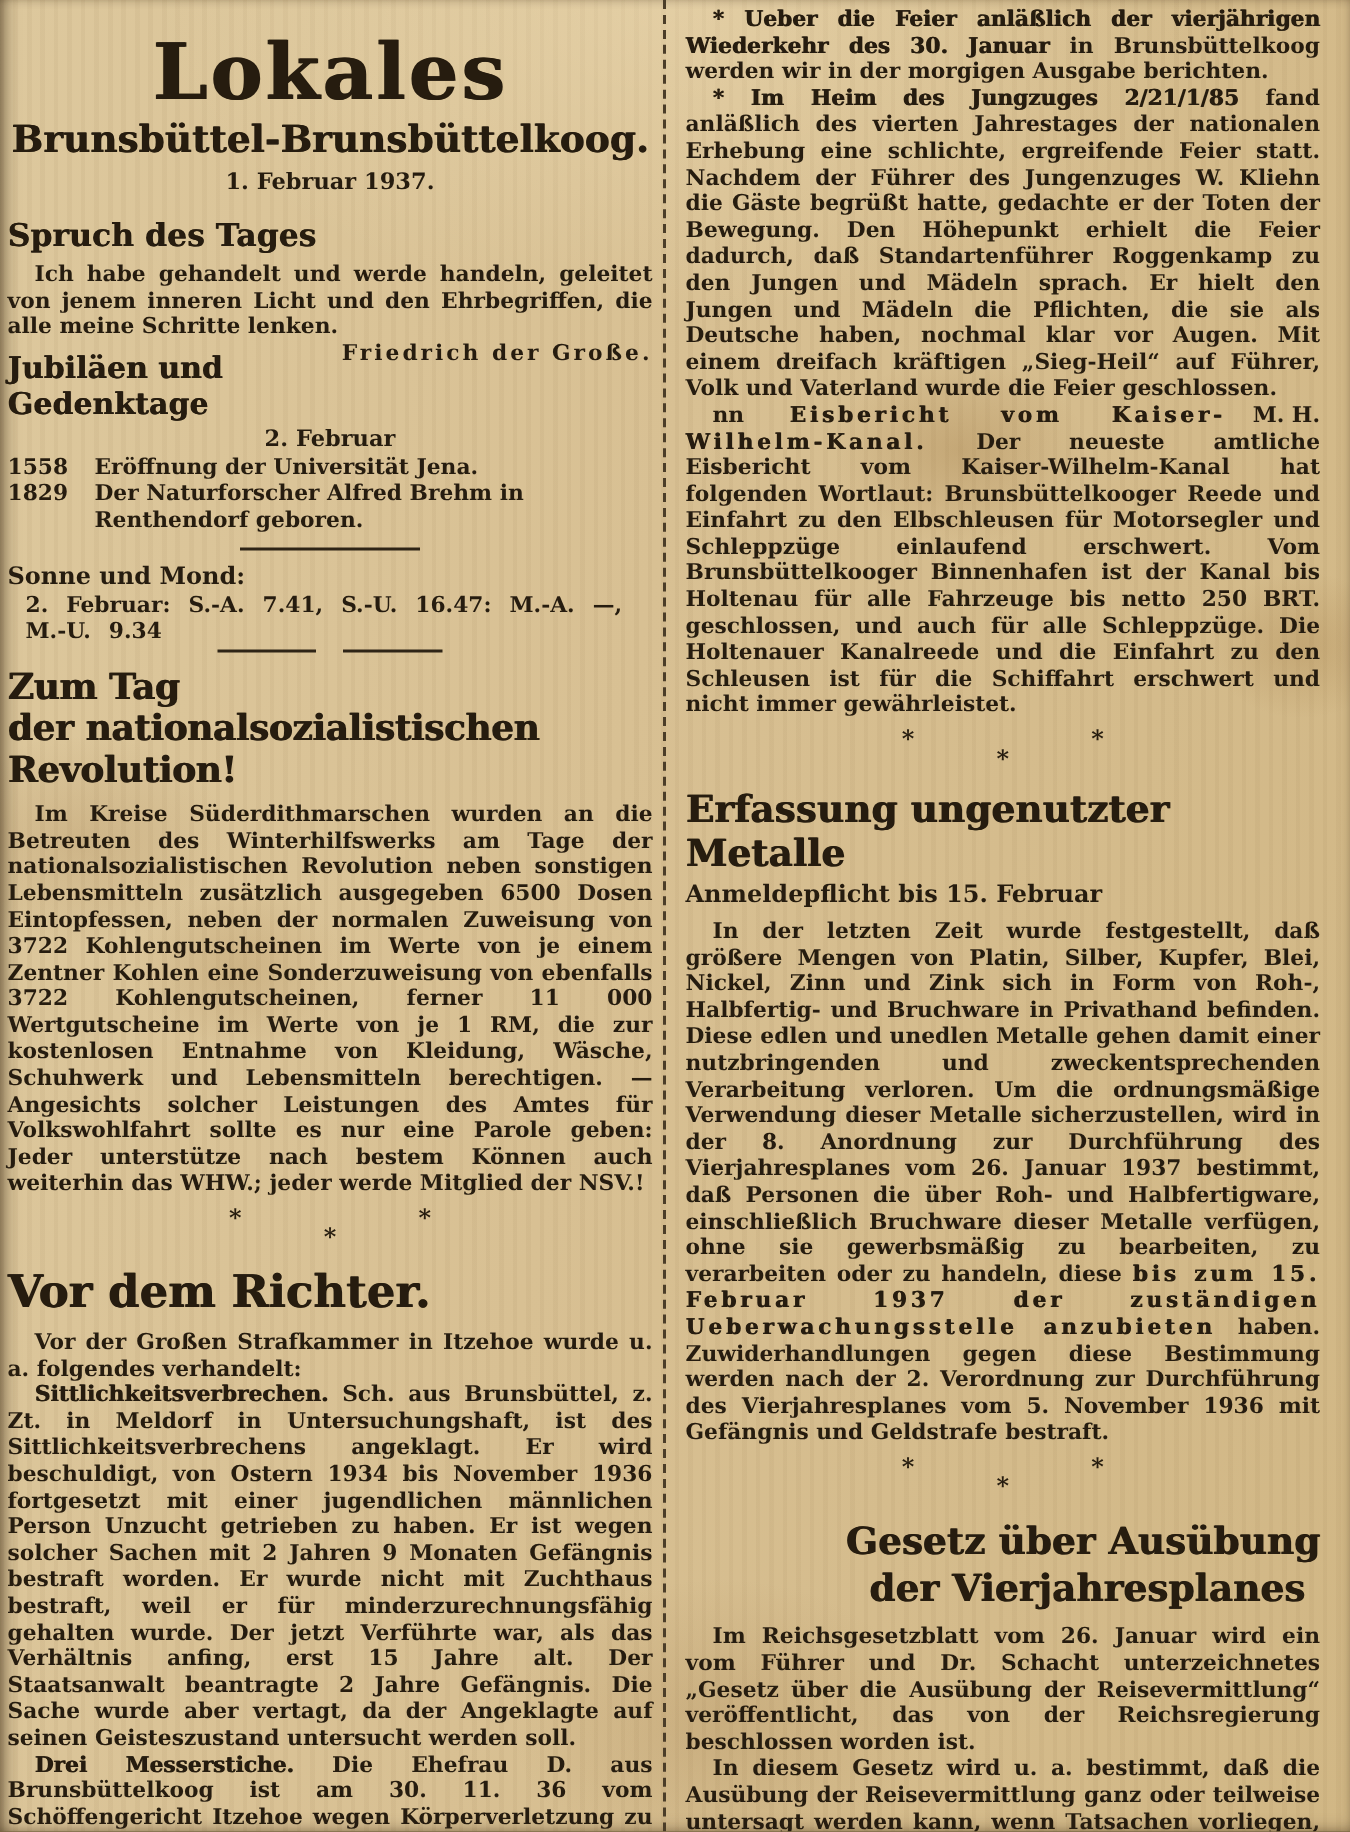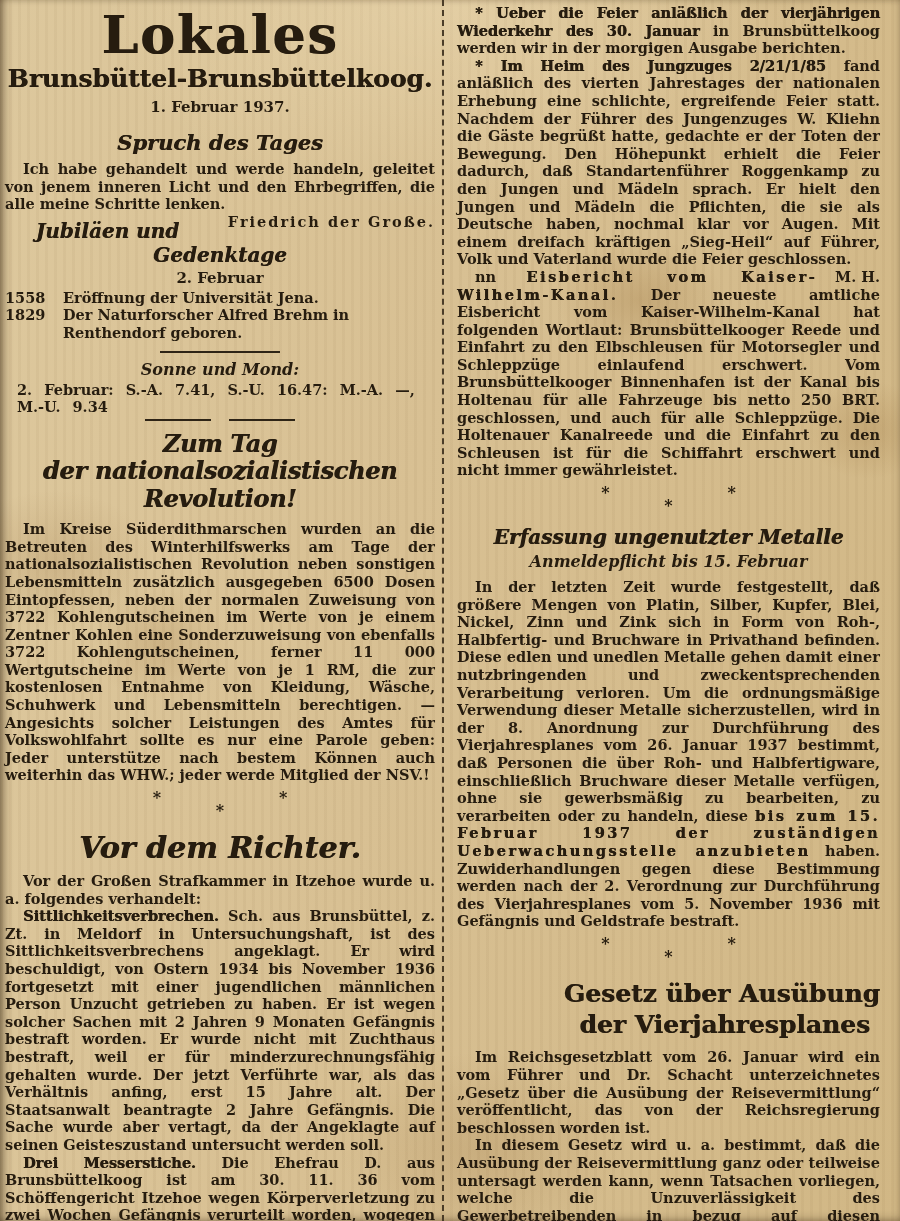--- a/index.html
+++ b/index.html
@@ -19,26 +19,26 @@
     box-shadow:
       inset 9px 0 10px -6px rgba(50,32,12,.55),
       inset -4px 0 8px -5px rgba(50,32,12,.30),
       inset 0 -7px 10px -6px rgba(50,32,12,.35),
       inset 0 4px 8px -6px rgba(50,32,12,.25);
   }
   .col{box-sizing:border-box;}
   .col-left{width:442px;padding:6px 7px 0 5px;}
   .col-right{width:458px;padding:4px 20px 0 13px;border-left:2px dashed #4b3d28;}
 
-  .masthead-title{font-size:52px;line-height:1.04;text-align:center;margin:2px 0 0;
+  .masthead-title{font-size:52px;line-height:1.04;text-align:center;margin:16px 0 0;
     letter-spacing:2px;text-shadow:.8px 0 currentColor;}
   .masthead-sub{font-size:25px;text-align:center;margin:2px 0 0;text-shadow:.5px 0 currentColor;}
   .masthead-date{font-size:15px;text-align:center;margin-top:5px;font-weight:700;}
 
-  .h-center{text-align:center;font-style:italic;}
+  .h-center{text-align:left;}
   .h-spruch{font-size:21px;margin:14px 0 5px;text-shadow:.4px 0 currentColor;}
   .h-jub{font-size:20px;margin:6px 0 2px;text-shadow:.4px 0 currentColor;}
   .jub-date{font-size:15px;text-align:center;margin:0 0 2px;}
 
   p.body{font-size:14.5px;line-height:17.6px;text-align:justify;margin:0;text-indent:18px;}
   .quote-attr{float:right;letter-spacing:2px;}
   .sig{float:right;}
 
   .entry{display:flex;font-size:14.5px;line-height:17.6px;gap:16px;}
   .entry-year{width:42px;flex:none;}
@@ -47,21 +47,21 @@
   .rule-short{width:120px;height:2px;background:#2e2416;margin:9px auto 7px;border:0;}
   .rule-split{width:150px;height:2px;border:0;margin:4px auto 7px;
     background:linear-gradient(90deg,#2e2416 0 44%,transparent 44% 56%,#2e2416 56% 100%);}
 
   .h-sonne{font-size:16px;margin:3px 0 2px;}
   .sonne-line{font-size:14.5px;word-spacing:7px;margin:0;padding-left:12px;}
 
   .h-rev{font-size:24px;line-height:1.16;margin:9px 0 7px;letter-spacing:-.3px;
     text-shadow:.6px 0 currentColor;}
   .h-richter{font-size:30px;margin:12px 0 7px;text-shadow:.6px 0 currentColor;}
-  .h-metalle{font-size:20px;margin:12px 0 3px;text-shadow:.6px 0 currentColor;}
+  .h-metalle{font-size:25px;margin:12px 0 3px;text-shadow:.6px 0 currentColor;}
   .h-metalle-sub{font-size:16px;margin:0 0 7px;}
   .h-reise{font-size:25px;line-height:1.25;margin:14px 0 8px;text-shadow:.6px 0 currentColor;}
   .h-reise .l1{display:block;text-align:right;}
   .h-reise .l2{display:block;text-align:right;padding-right:10px;}
 
   .lead{text-shadow:.5px 0 currentColor;}
   .spaced{letter-spacing:2.5px;text-shadow:.4px 0 currentColor;}
   .prefix{font-weight:700;}
 
   .sep{margin:7px 0 3px;font-size:16px;font-weight:700;}

